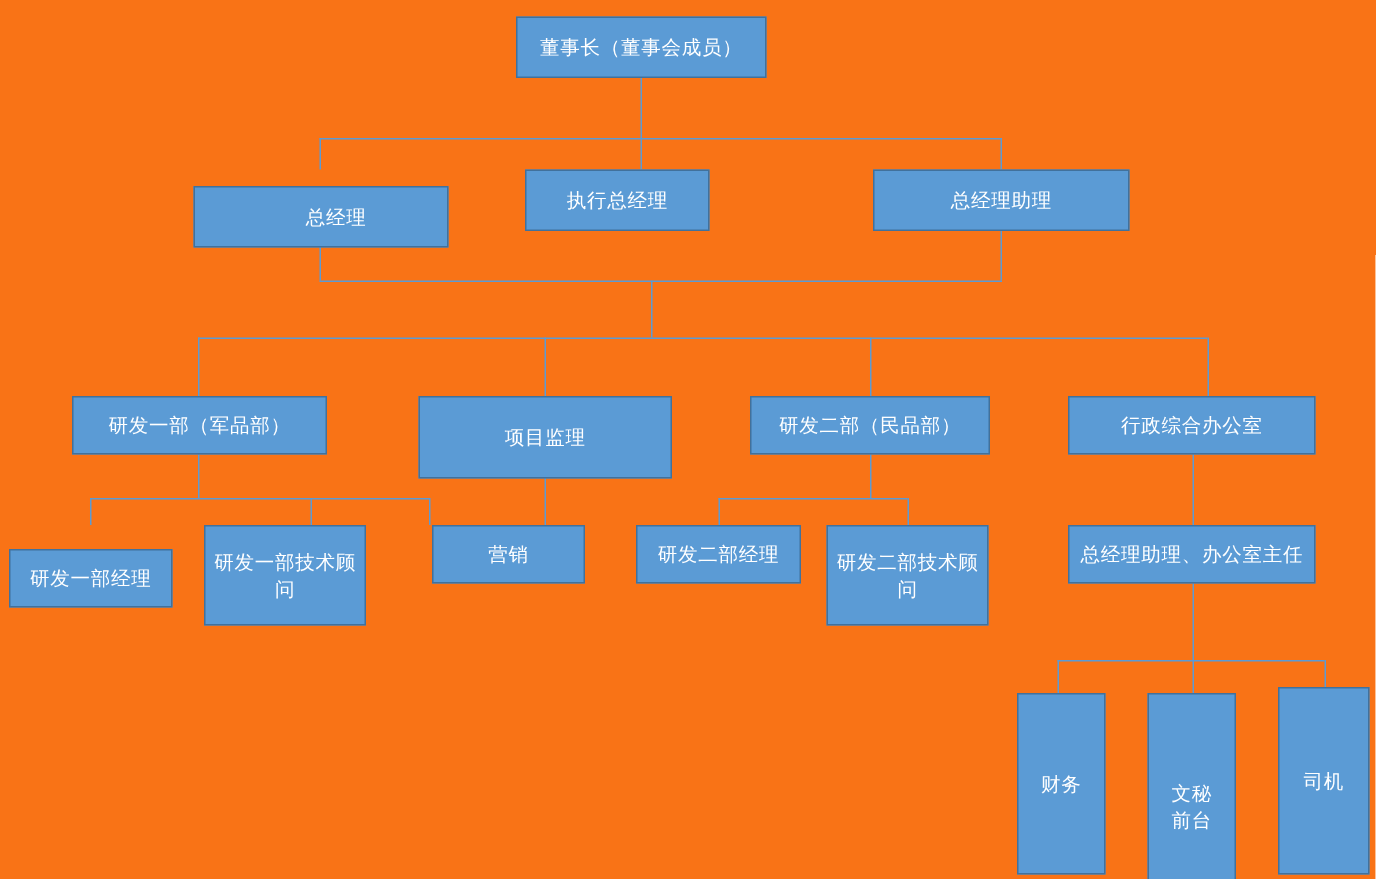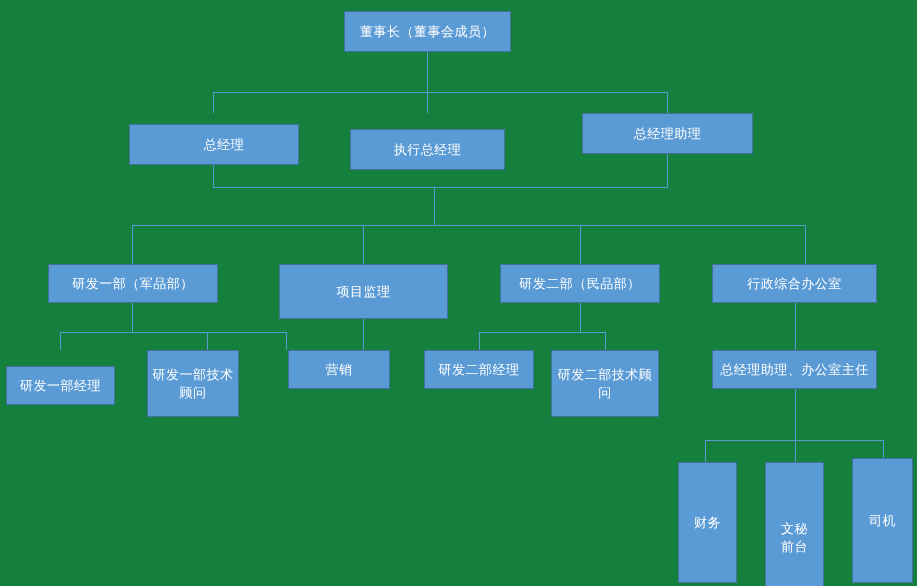--- a/index.html
+++ b/index.html
@@ -7,21 +7,21 @@
     padding: 0;
     background: #ffffff;
   }
   body {
     font-family: "Liberation Sans", "DejaVu Sans", sans-serif;
   }
   #chart-canvas {
     position: relative;
     width: 917px;
     height: 586px;
-    background: #15803d;
+    background: #f97316;
     overflow: hidden;
   }
   .node {
     position: absolute;
     box-sizing: border-box;
     background: #5B9BD5;
     border: 1px solid #41719C;
     color: #ffffff;
     font-size: 13px;
     line-height: 18px;
@@ -92,21 +92,21 @@
   <div class="conn v" style="left:883px; top:440px; height:18px;"></div>
 
   <div class="node" style="left:344px; top:11px; width:167px; height:41px;">
     <span class="label">董事长（董事会成员）</span>
   </div>
 
   <div class="node" style="left:129px; top:124px; width:170px; height:41px;padding-left:24px;">
     <span class="label">总经理</span>
   </div>
 
-  <div class="node" style="left:350px; top:113px; width:155px; height:41px;margin-top:16px;">
+  <div class="node" style="left:350px; top:113px; width:123px; height:41px;">
     <span class="label">执行总经理</span>
   </div>
 
   <div class="node" style="left:582px; top:113px; width:171px; height:41px;">
     <span class="label">总经理助理</span>
   </div>
 
   <div class="node" style="left:48px; top:264px; width:170px; height:39px;">
     <span class="label">研发一部（军品部）</span>
   </div>
@@ -120,21 +120,21 @@
   </div>
 
   <div class="node" style="left:712px; top:264px; width:165px; height:39px;">
     <span class="label">行政综合办公室</span>
   </div>
 
   <div class="node" style="left:6px; top:366px; width:109px; height:39px;">
     <span class="label">研发一部经理</span>
   </div>
 
-  <div class="node" style="left:147px; top:350px; width:92px; height:67px;">
+  <div class="node" style="left:136px; top:350px; width:108px; height:67px;">
     <span class="label">研发一部技术顾问</span>
   </div>
 
   <div class="node" style="left:288px; top:350px; width:102px; height:39px;text-align:center;">
     <span class="label">营销</span>
   </div>
 
   <div class="node" style="left:424px; top:350px; width:110px; height:39px;">
     <span class="label">研发二部经理</span>
   </div>

